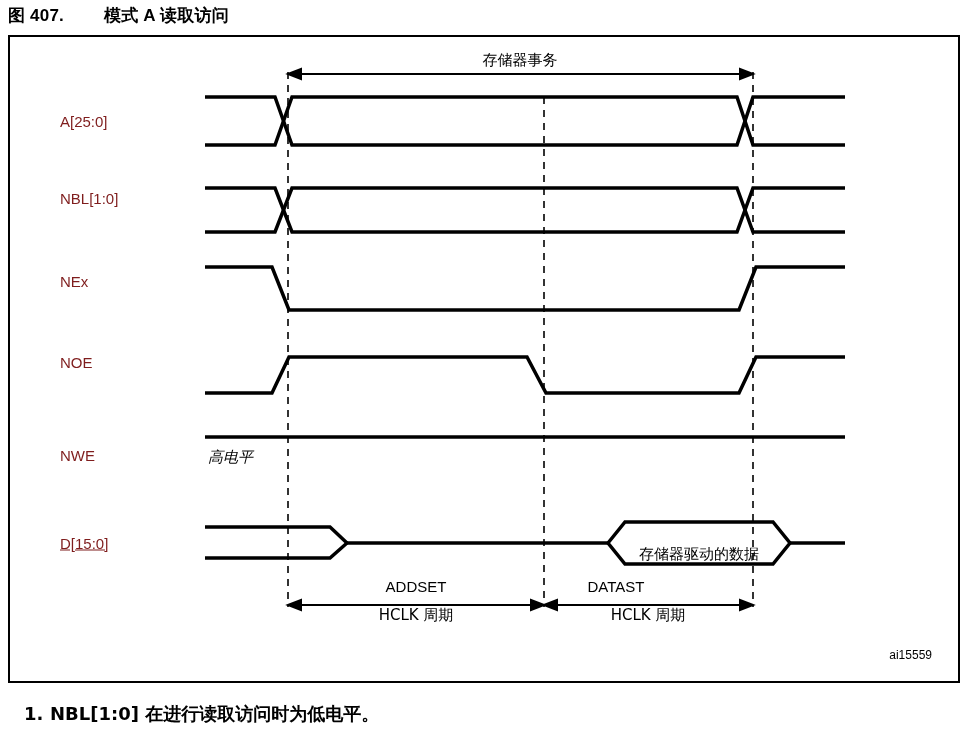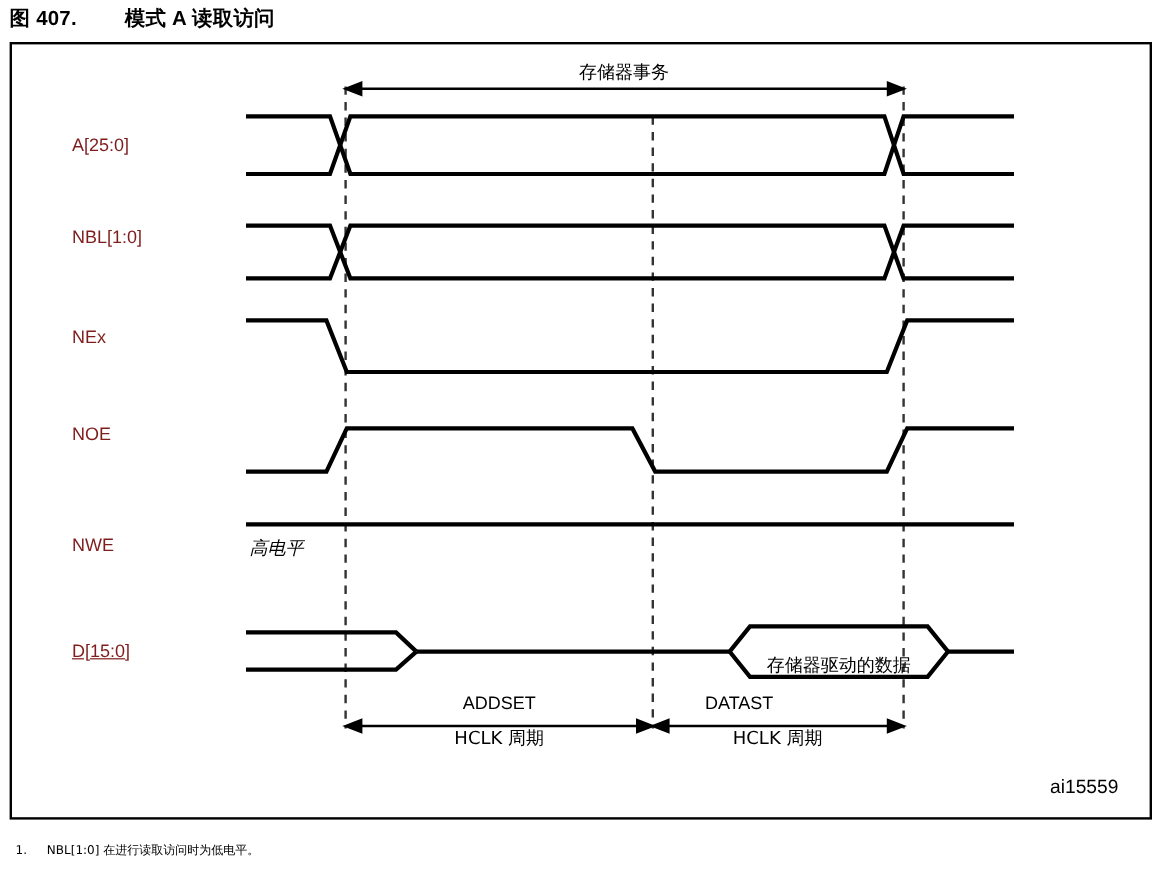--- a/index.html
+++ b/index.html
@@ -39,28 +39,29 @@
 
   
   .anno{
     position:absolute;font-size:15px;white-space:nowrap;color:#000;
   }
   .anno.cn{font-family:"DejaVu Sans","Liberation Sans",sans-serif;}
   .anno.center{transform:translateX(-50%);text-align:center;}
 
   .watermark{
     position:absolute;right:40px;top:648px;
-    font-size:16px;color:#000;
+    font-size:12px;color:#000;
   }
 
   
   .footnote{
-    position:absolute;left:13px;top:702px;
-    font-size:10px;white-space:nowrap;
+    position:absolute;left:24px;top:702px;
+    font-size:18px;white-space:nowrap;
     font-family:"DejaVu Sans","Liberation Sans",sans-serif;
+    font-weight:bold;
   }
   .footnote .idx{display:inline-block;min-width:26px;}
 </style>
 </head>
 <body>
 
 <div class="page">
 
   <div class="fig-title">
     <span class="num">图 407.</span><span class="txt">模式 A 读取访问</span>

